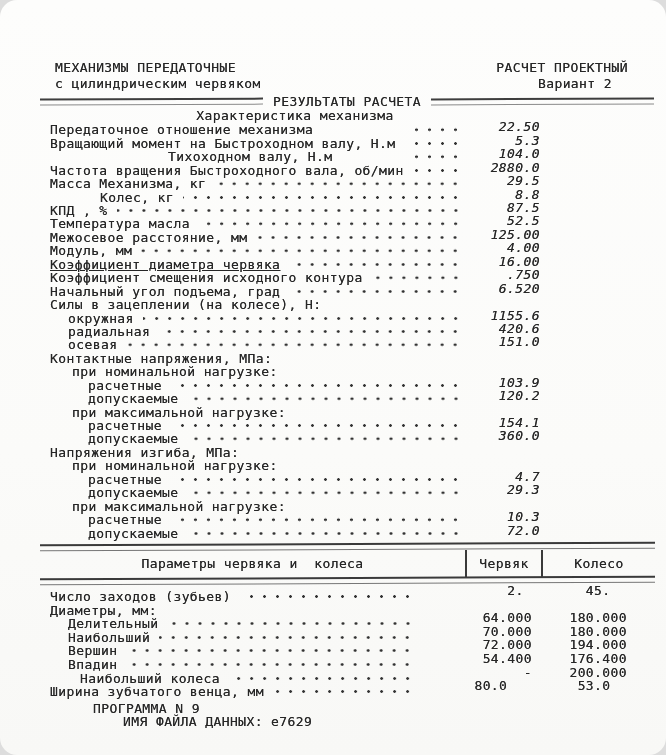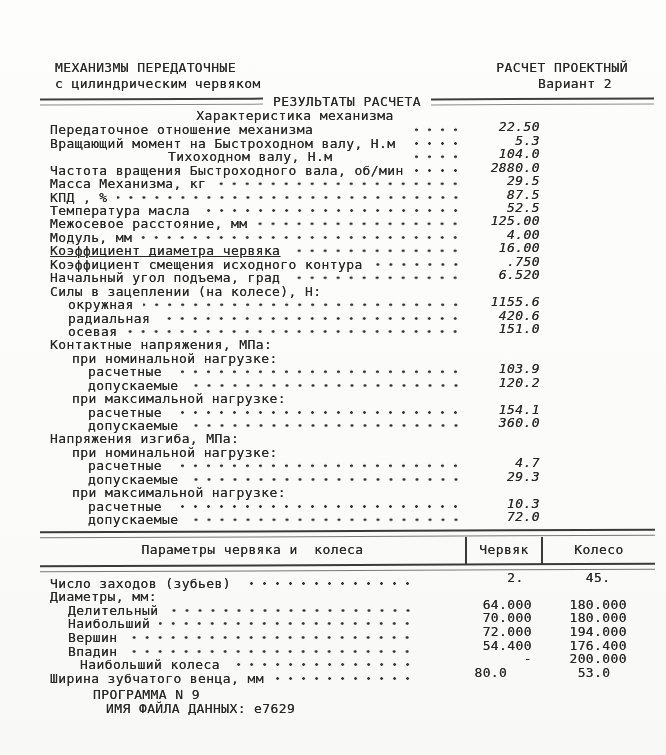--- a/index.html
+++ b/index.html
@@ -2,20 +2,21 @@
 <html><head>
 <meta charset="utf-8">
 <style>
   html,body{margin:0;padding:0;background:#ddd;}
   .page{
     position:relative;width:666px;height:755px;overflow:hidden;
     background:linear-gradient(180deg,#fdfdfc 0%,#fbfbf9 60%,#f8f8f6 100%);
     font-family:"DejaVu Sans Mono","Liberation Mono",monospace;
     font-size:13px;line-height:13.45px;color:#262626;letter-spacing:.4px;
     text-shadow:0 0 .5px rgba(30,30,30,.75);
+    border-radius:17px;
   }
   .head{padding:60px 0 0 0;}
   .hline{display:flex;height:15.8px;align-items:center;}
   .hl-left{margin-left:55px;white-space:pre;}
   .hl-right{margin-left:auto;margin-right:38px;white-space:pre;}
   .hl-right.variant{margin-right:54px;}
   .divider{display:flex;align-items:center;margin:3px 12px 0 40px;height:14px;}
   .seg{flex:1;height:4px;border-top:2px solid #3e3e3e;border-bottom:1px solid #8a8a8a;transform:rotate(-.2deg);}
   .divider .dtitle{padding:0 10px;white-space:pre;}
   .subtitle{margin:0 126px 0 50px;text-align:center;height:13.8px;}
@@ -35,21 +36,21 @@
   .phead .cap{flex:1;display:flex;align-items:center;justify-content:center;white-space:pre;}
   .phead .col{display:flex;align-items:center;justify-content:center;border-left:2px solid #3a3a3a;white-space:pre;}
   .phead .col.c1{width:74px;}
   .phead .col.c2{width:112px;}
   .trows{margin:6px 39px 0 50px;}
   .trow{display:flex;align-items:center;height:13.6px;}
   .tv1{flex:0 0 108px;text-align:right;white-space:pre;position:relative;top:-6px;}
   .tv2{flex:0 0 95px;text-align:right;white-space:pre;position:relative;top:-6px;}
   .trow .leader{margin-right:10px;}
   .footer{display:flex;margin:3px 0 0 93px;height:14px;flex-direction:column;}
-  .fileinfo{margin-left:13px;white-space:pre;}
+  .fileinfo{margin-left:30px;white-space:pre;}
   .fprog{white-space:pre;}
 </style>
 </head>
 <body>
 
 <div class="page">
 
   <div class="head">
     <div class="hline">
       <span class="hl-left">МЕХАНИЗМЫ ПЕРЕДАТОЧНЫЕ</span>
@@ -87,20 +88,25 @@
       </div>
       <div class="row">
         <span class="lbl" style="padding-left: 0px;">Частота вращения Быстроходного вала, об/мин</span>
         <span class="leader short"></span>
         <span class="val">2880.0</span>
       </div>
       <div class="row">
         <span class="lbl" style="padding-left: 0px;">Масса Механизма, кг</span>
         <span class="leader"></span>
         <span class="val">29.5</span>
+      </div>
+      <div class="row">
+        <span class="lbl" style="padding-left: 50px;">Колес, кг</span>
+        <span class="leader"></span>
+        <span class="val">8.8</span>
       </div>
       <div class="row">
         <span class="lbl" style="padding-left: 0px;">КПД , %</span>
         <span class="leader"></span>
         <span class="val">87.5</span>
       </div>
       <div class="row">
         <span class="lbl" style="padding-left: 0px;">Температура масла</span>
         <span class="leader"></span>
         <span class="val">52.5</span>

